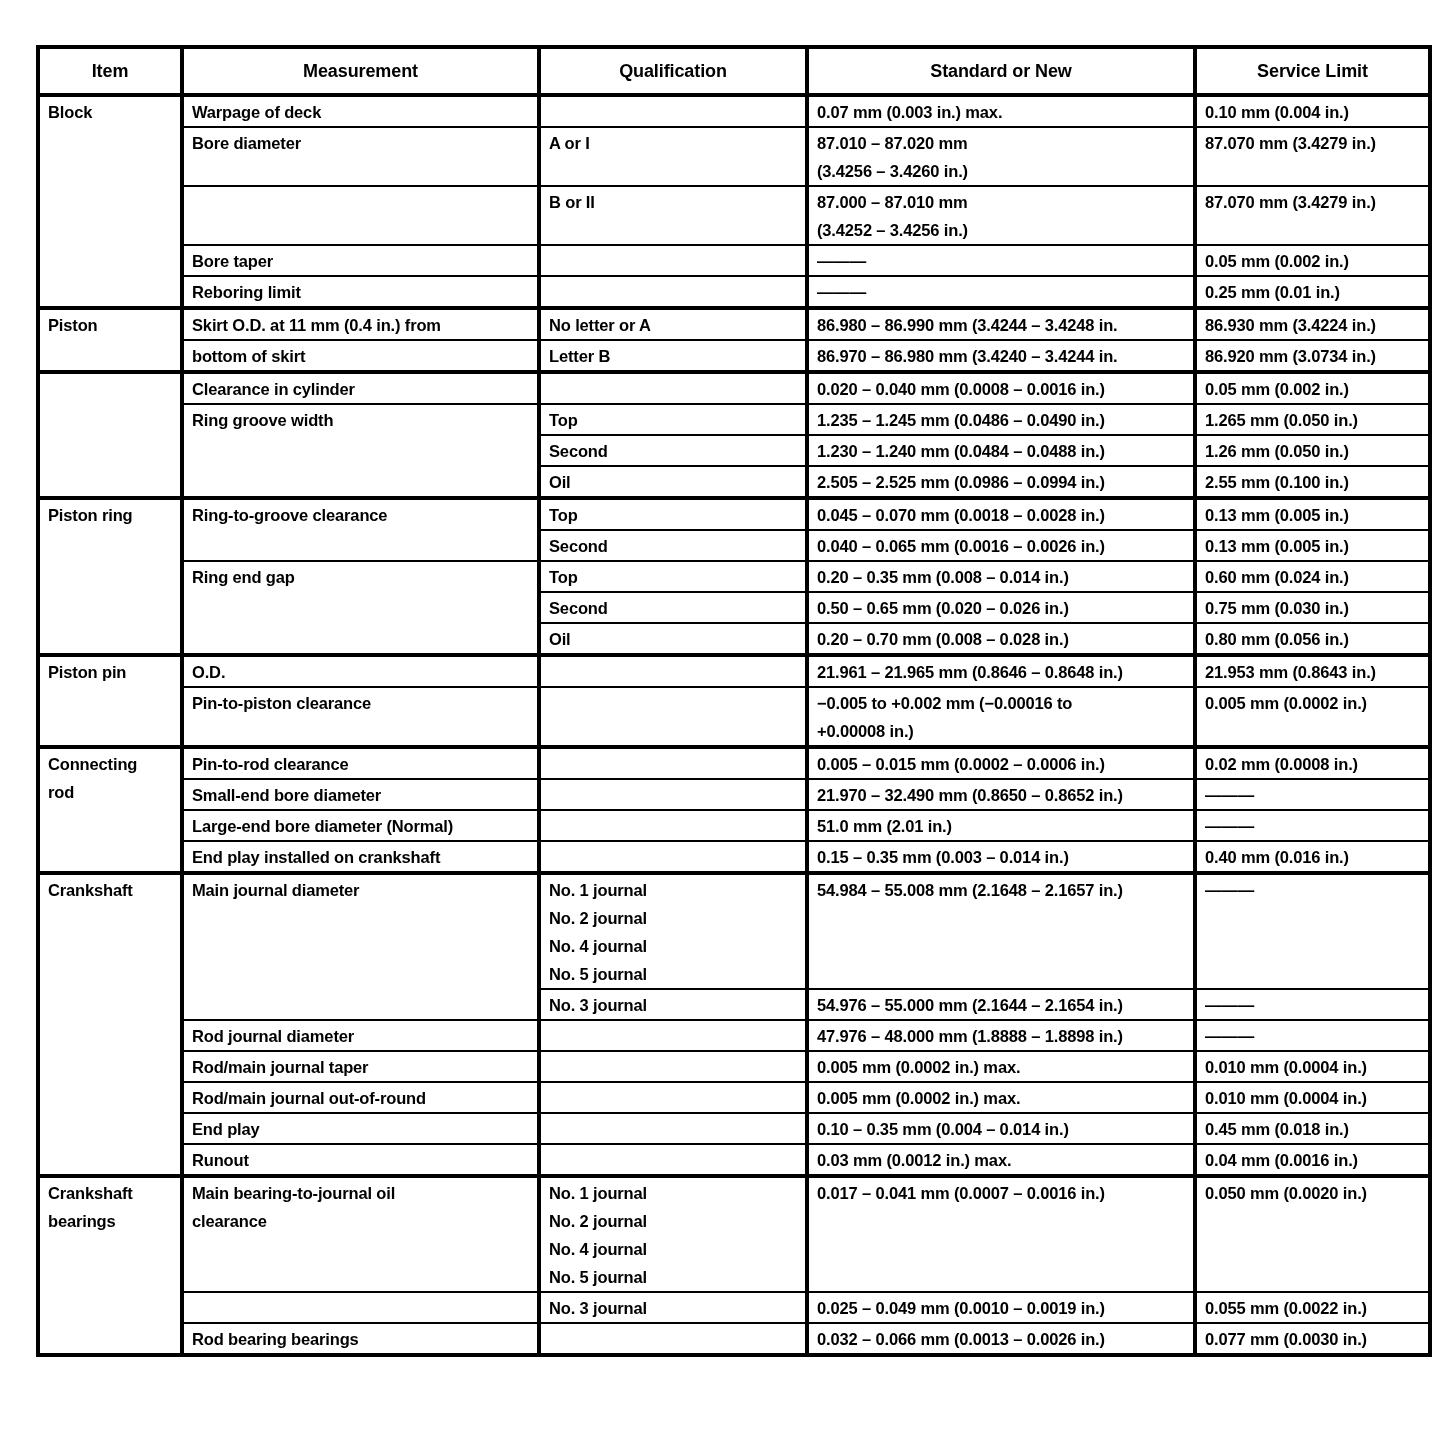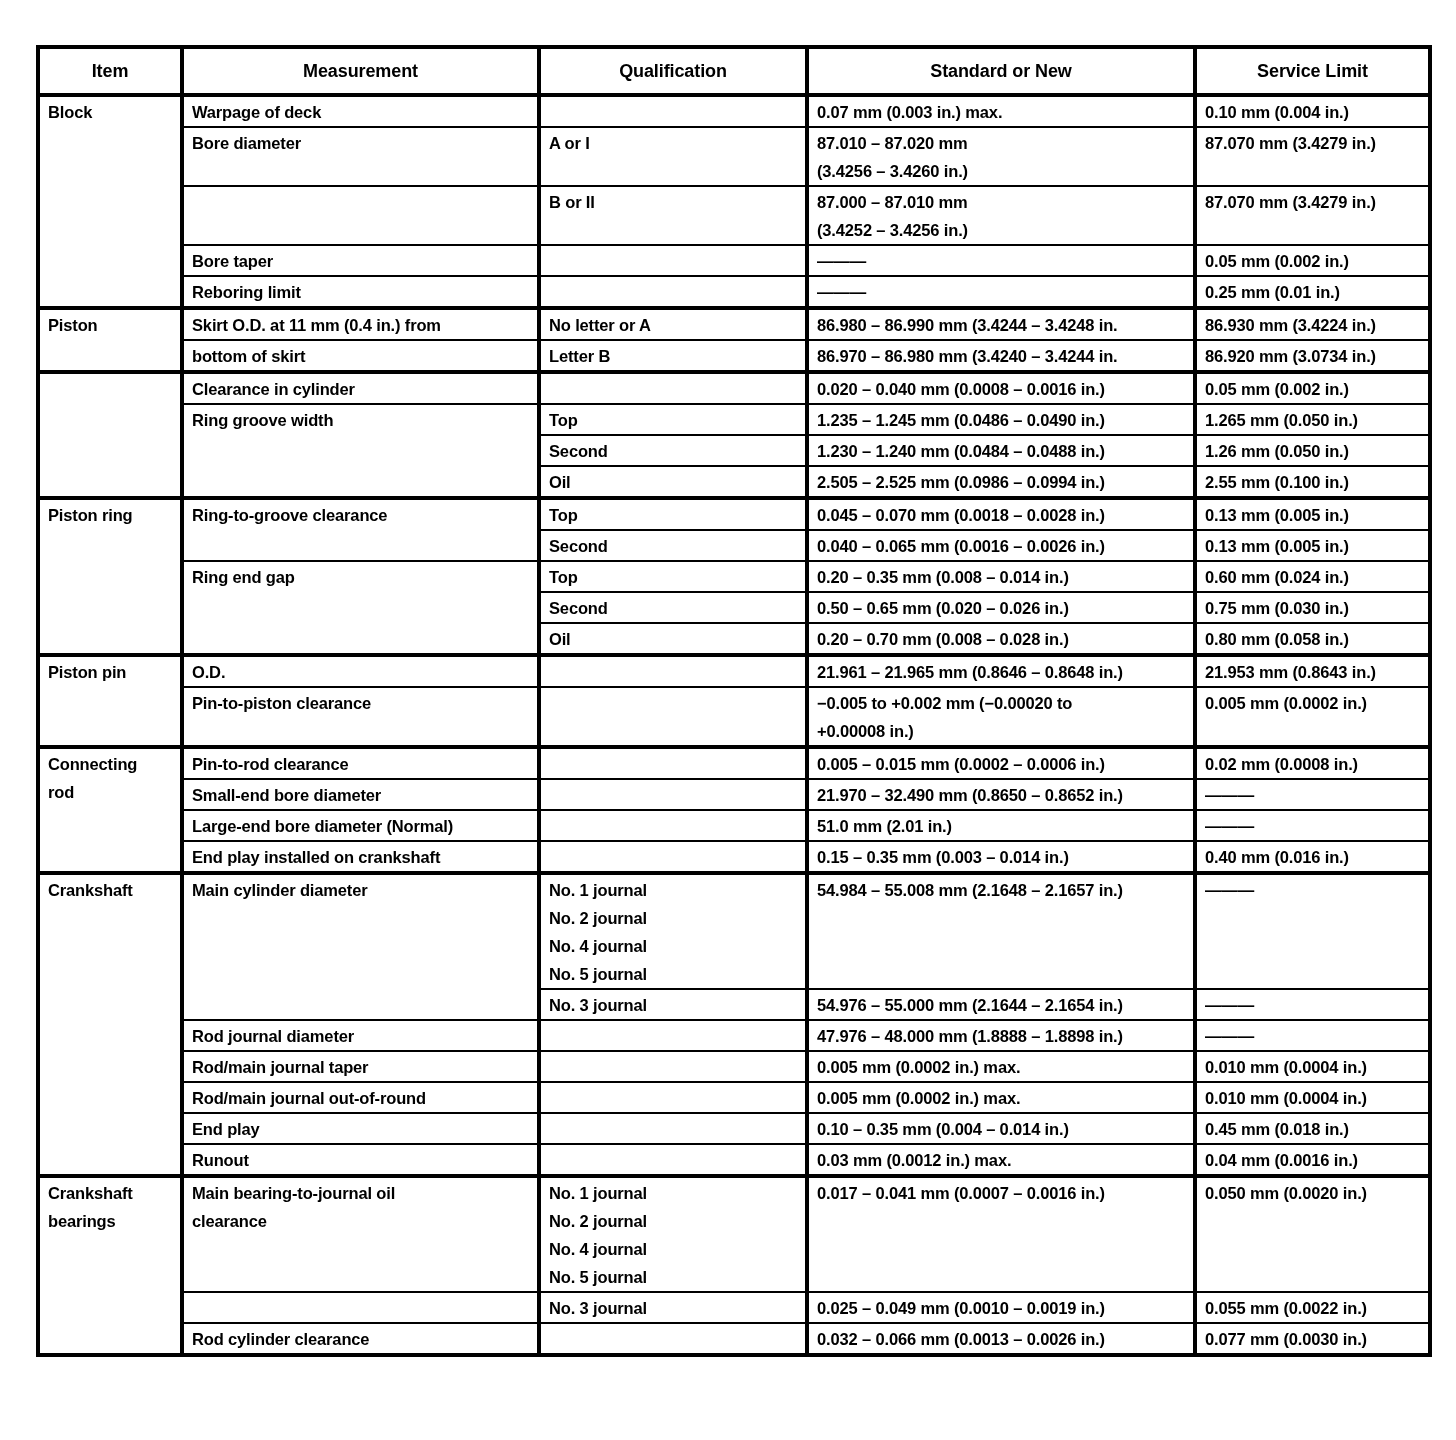--- a/index.html
+++ b/index.html
@@ -170,34 +170,34 @@
         <td>0.60 mm (0.024 in.)</td>
       </tr>
       <tr>
         <td>Second</td>
         <td>0.50 – 0.65 mm (0.020 – 0.026 in.)</td>
         <td>0.75 mm (0.030 in.)</td>
       </tr>
       <tr>
         <td>Oil</td>
         <td>0.20 – 0.70 mm (0.008 – 0.028 in.)</td>
-        <td>0.80 mm (0.058 in.)</td>
+        <td>0.80 mm (0.056 in.)</td>
       </tr>
 
       <tr class="g">
         <td rowspan="2">Piston pin</td>
         <td>O.D.</td>
         <td></td>
         <td>21.961 – 21.965 mm (0.8646 – 0.8648 in.)</td>
         <td>21.953 mm (0.8643 in.)</td>
       </tr>
       <tr>
         <td>Pin-to-piston clearance</td>
         <td></td>
-        <td>−0.005 to +0.002 mm (−0.00020 to
+        <td>−0.005 to +0.002 mm (−0.00016 to
 +0.00008 in.)</td>
         <td>0.005 mm (0.0002 in.)</td>
       </tr>
 
       <tr class="g">
         <td rowspan="4">Connecting
 rod</td>
         <td>Pin-to-rod clearance</td>
         <td></td>
         <td>0.005 – 0.015 mm (0.0002 – 0.0006 in.)</td>
@@ -217,21 +217,21 @@
       </tr>
       <tr>
         <td>End play installed on crankshaft</td>
         <td></td>
         <td>0.15 – 0.35 mm (0.003 – 0.014 in.)</td>
         <td>0.40 mm (0.016 in.)</td>
       </tr>
 
       <tr class="g">
         <td rowspan="7">Crankshaft</td>
-        <td rowspan="2">Main cylinder diameter</td>
+        <td rowspan="2">Main journal diameter</td>
         <td>No. 1 journal
 No. 2 journal
 No. 4 journal
 No. 5 journal</td>
         <td>54.984 – 55.008 mm (2.1648 – 2.1657 in.)</td>
         <td>———</td>
       </tr>
       <tr>
         <td>No. 3 journal</td>
         <td>54.976 – 55.000 mm (2.1644 – 2.1654 in.)</td>
@@ -280,20 +280,20 @@
         <td>0.017 – 0.041 mm (0.0007 – 0.0016 in.)</td>
         <td>0.050 mm (0.0020 in.)</td>
       </tr>
       <tr>
         <td></td>
         <td>No. 3 journal</td>
         <td>0.025 – 0.049 mm (0.0010 – 0.0019 in.)</td>
         <td>0.055 mm (0.0022 in.)</td>
       </tr>
       <tr>
-        <td>Rod cylinder clearance</td>
+        <td>Rod bearing bearings</td>
         <td></td>
         <td>0.032 – 0.066 mm (0.0013 – 0.0026 in.)</td>
         <td>0.077 mm (0.0030 in.)</td>
       </tr>
     </tbody>
   </table>
 </div>
 
 </body></html>

